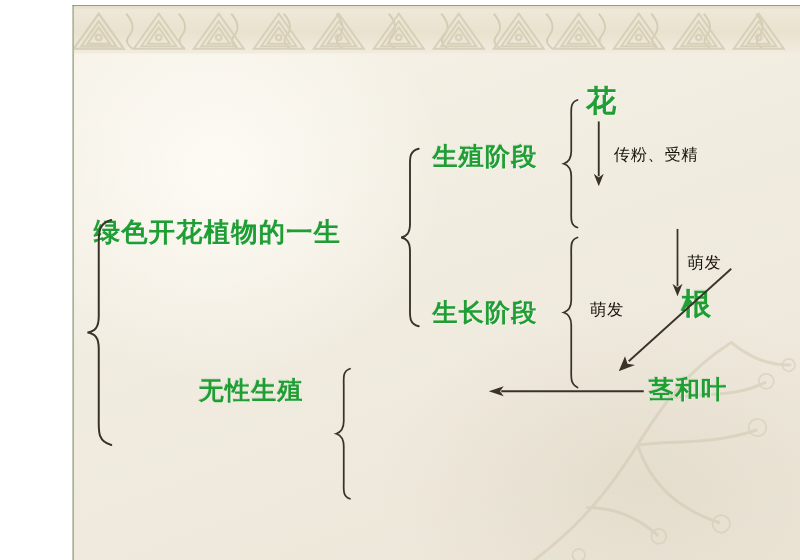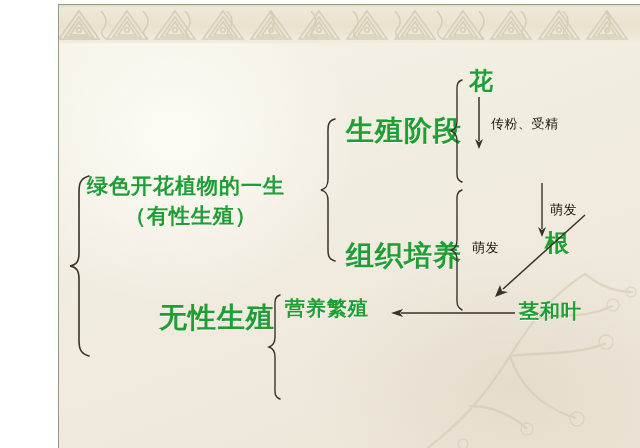--- a/index.html
+++ b/index.html
@@ -61,21 +61,21 @@
   .blk {
     position: absolute;
     color: #17120c;
     font-weight: normal;
     white-space: nowrap;
     letter-spacing: 0.5px;
   }
   .brace { position: absolute; }
   .arrow { position: absolute; }
   .lbl-main { font-size: 21px; }
-  .lbl-mid  { font-size: 28px; }
+  .lbl-mid  { font-size: 20px; }
   .lbl-leaf { font-size: 20px; }
   .lbl-big  { font-size: 24px; }
   .lbl-small{ font-size: 13px; }
 </style>
 </head>
 <body>
 
 <div id="screen">
 
   <div id="slide">
@@ -136,33 +136,32 @@
       <g stroke="#cfc6ae" fill="none" stroke-width="1.4">
         <circle cx="206" cy="86" r="7"></circle>
           <circle cx="213" cy="49" r="6"></circle>
         <circle cx="177" cy="163" r="7"></circle>
           <circle cx="231" cy="36" r="5"></circle>
         <circle cx="127" cy="173" r="6"></circle>
           <circle cx="63" cy="188" r="5"></circle>
       </g>
     </svg>
 
-    <div class="node lbl-main" style="left:28px; top:167px;">绿色开花植物的一生</div>
-    <div class="node lbl-main" style="left:66px; top:197px;">（有性生殖）</div>
+    <div class="node lbl-main" style="left:16px; top:167px;">绿色开花植物的一生</div>
 
     <svg class="brace" style="left:6px; top:168px;" width="28" height="186" viewBox="0 0 28 186">
       <path d="M24 3 C13 6 14 14 14 24 L14 80 C14 89 11 92 5 93 C11 94 14 97 14 106 L14 162 C14 172 13 180 24 183" fill="none" stroke="#3a3228" stroke-width="1.6" stroke-linecap="round"></path>
     </svg>
 
     <svg class="brace" style="left:260px; top:112px;" width="20" height="146" viewBox="0 0 20 146">
       <path d="M16 2 C8 4 9 10 9 18 L9 62 C9 70 6 72 2 73 C6 74 9 76 9 84 L9 128 C9 136 8 142 16 144" fill="none" stroke="#3a3228" stroke-width="1.5" stroke-linecap="round"></path>
     </svg>
 
     <div class="node lbl-mid" style="left:287px; top:107px;">生殖阶段</div>
-    <div class="node lbl-mid" style="left:287px; top:232px;">组织培养</div>
+    <div class="node lbl-mid" style="left:287px; top:232px;">生长阶段</div>
 
     <svg class="brace" style="left:390px; top:73px;" width="16" height="106" viewBox="0 0 16 106">
       <path d="M13 2 C7 4 8 9 8 16 L8 43 C8 50 5 52 2 53 C5 54 8 56 8 63 L8 90 C8 97 7 102 13 104" fill="none" stroke="#3a3228" stroke-width="1.4" stroke-linecap="round"></path>
     </svg>
 
     <svg class="brace" style="left:390px; top:183px;" width="16" height="124" viewBox="0 0 16 124">
       <path d="M13 2 C7 4 8 9 8 17 L8 52 C8 59 5 61 2 62 C5 63 8 65 8 72 L8 106 C8 114 7 119 13 122" fill="none" stroke="#3a3228" stroke-width="1.4" stroke-linecap="round"></path>
     </svg>
 
     <div class="node lbl-big" style="left:410px; top:60px;">花</div>
@@ -195,17 +194,16 @@
       <path d="M126 8 L12 8" stroke="#3a3228" stroke-width="1.5" fill="none"></path>
       <path d="M2 8 L14 4 L11 8 L14 12 Z" fill="#3a3228"></path>
     </svg>
 
     <div class="node lbl-mid" style="left:100px; top:294px;">无性生殖</div>
 
     <svg class="brace" style="left:208px; top:288px;" width="16" height="108" viewBox="0 0 16 108">
       <path d="M13 2 C7 4 8 9 8 16 L8 44 C8 51 5 53 2 54 C5 55 8 57 8 64 L8 92 C8 99 7 104 13 106" fill="none" stroke="#3a3228" stroke-width="1.4" stroke-linecap="round"></path>
     </svg>
 
-    <div class="node lbl-leaf" style="left:226px; top:290px;">营养繁殖</div>
 
 
   </div>
 </div>
 
 </body></html>

